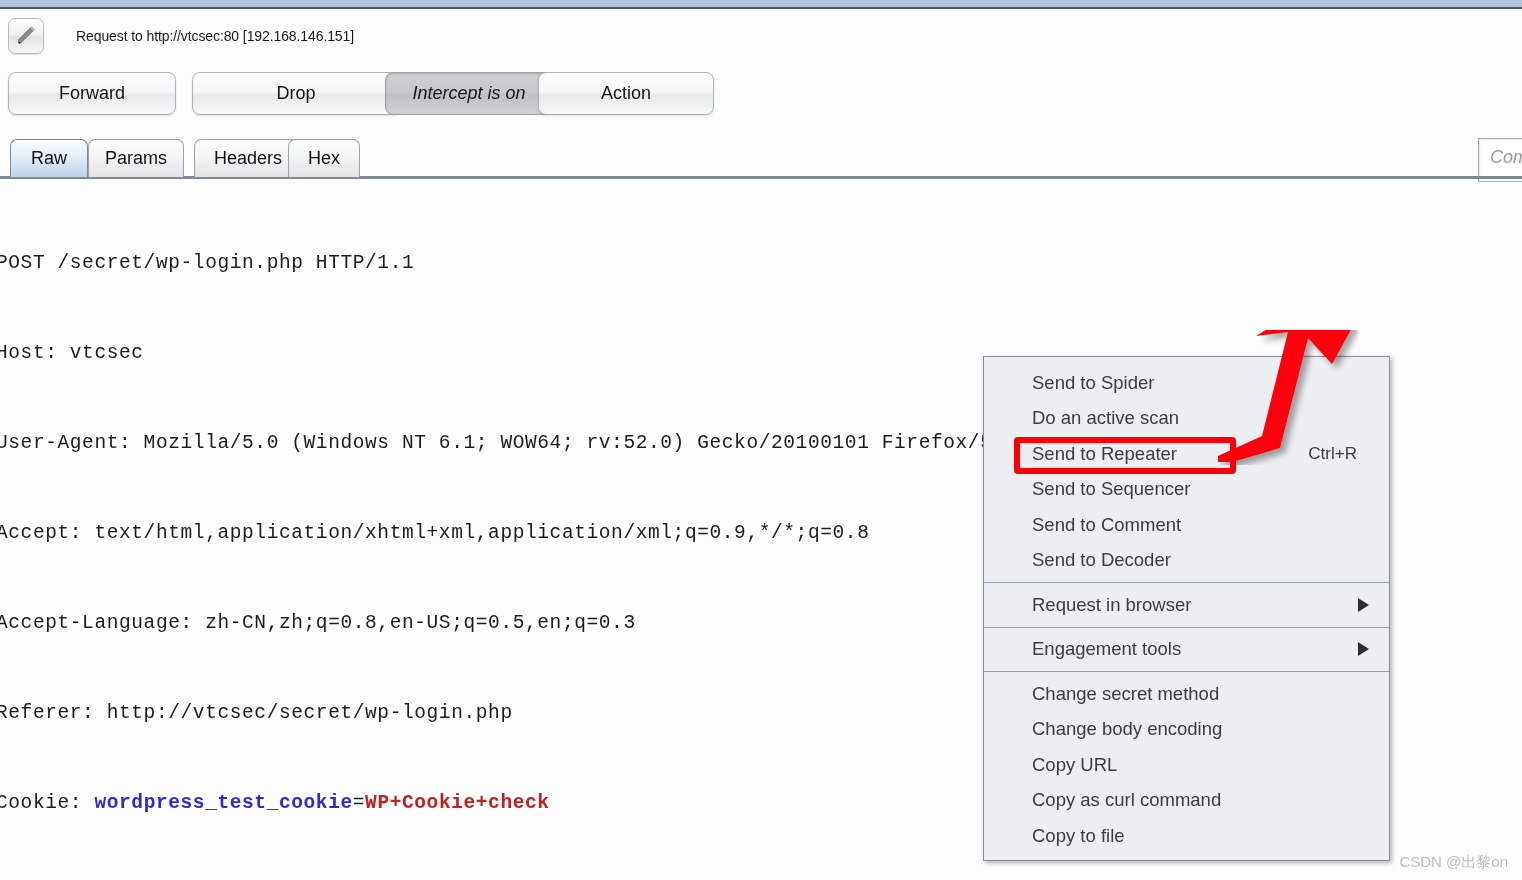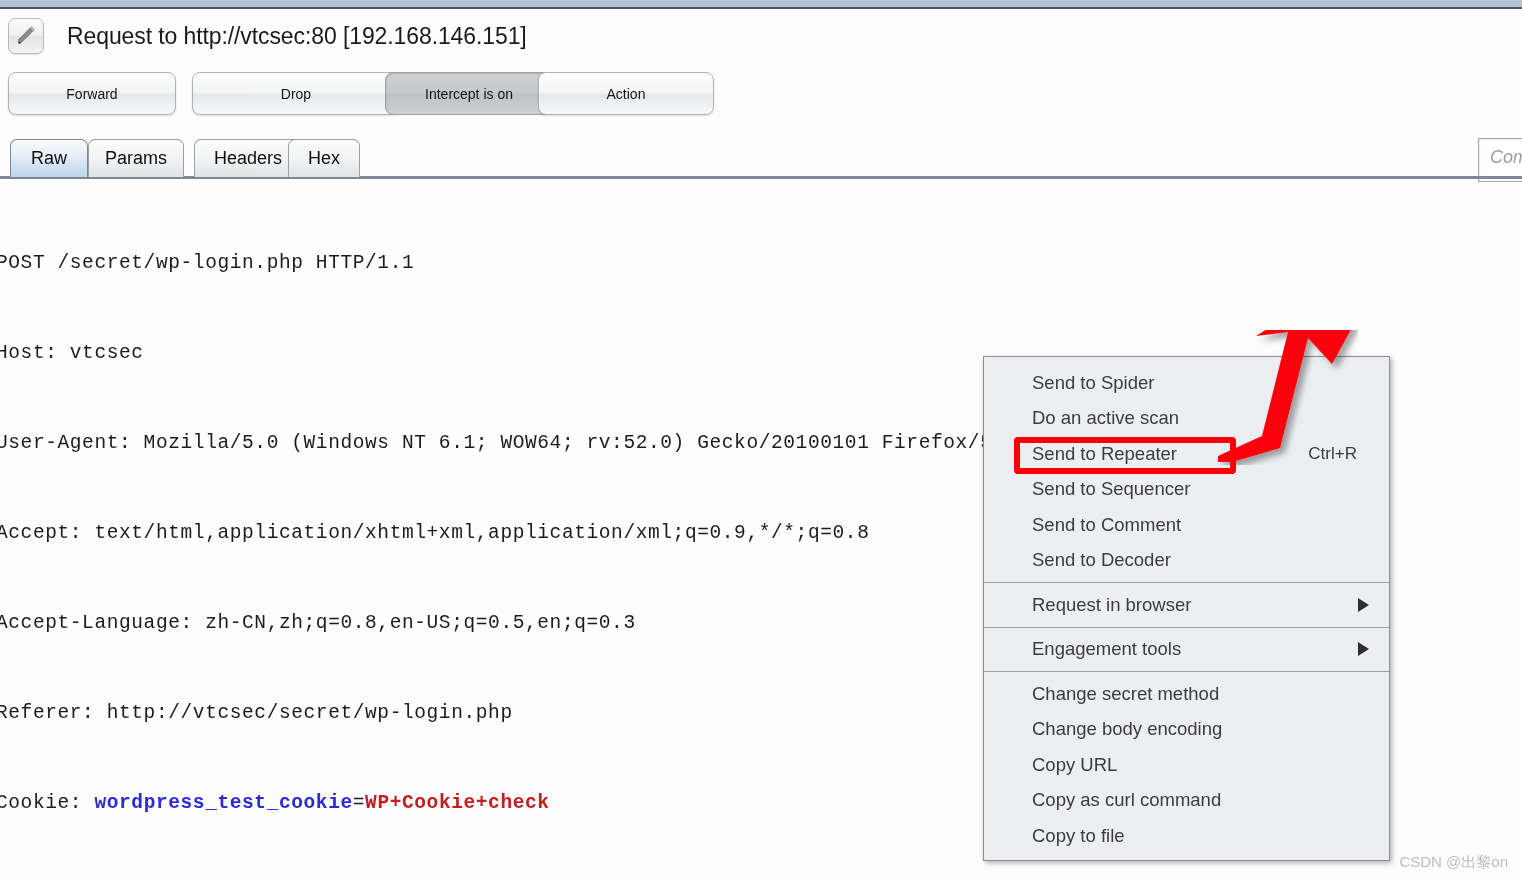--- a/index.html
+++ b/index.html
@@ -42,53 +42,54 @@
     margin-left: 8px;
     width: 36px; height: 36px;
     border: 1px solid #b9b9b9;
     border-radius: 7px;
     background: linear-gradient(to bottom, #fcfcfc 0%, #f0f0f0 48%, #e3e3e3 52%, #f5f5f5 100%);
     box-shadow: 0 1px 1px rgba(0,0,0,0.10);
     display: flex; align-items: center; justify-content: center;
     box-sizing: border-box;
   }
   .req-title {
-    margin-left: 23px;
-    font-size: 23px;
+    margin-left: 32px;
+    font-size: 14px;
     color: #1a1a1a;
     white-space: nowrap;
     letter-spacing: -0.1px;
   }
 
   
   .btn-row {
     position: absolute;
     left: 0; top: 72px;
     width: 1522px; height: 48px;
   }
   .jbtn {
     position: absolute;
     top: 0;
     height: 43px;
     border: 1px solid #aeb2b8;
     border-radius: 8px;
     background: linear-gradient(to bottom, #fdfdfd 0%, #f4f5f6 47%, #e6e8ea 53%, #f7f8f9 100%);
     box-shadow: 0 1px 2px rgba(0,0,0,0.13);
-    font-size: 14px;
+    font-size: 18px;
     color: #141414;
     display: flex;
     align-items: center;
     justify-content: center;
     box-sizing: border-box;
     cursor: default;
   }
   .jbtn.pressed {
     background: linear-gradient(to bottom, #cfd1d4 0%, #c6c8cc 47%, #bec0c5 53%, #cfd1d4 100%);
     border-color: #9b9fa6;
     box-shadow: inset 0 1px 2px rgba(0,0,0,0.18);
+    font-style: italic;
   }
   #btn-forward  { left: 8px;   width: 168px; }
   #btn-drop     { left: 192px; width: 208px; }
   #btn-intercept{ left: 385px; width: 168px; }
   #btn-action   { left: 538px; width: 176px; }
 
   .comment-field {
     position: absolute;
     top: 66px;
     left: 1478px;

